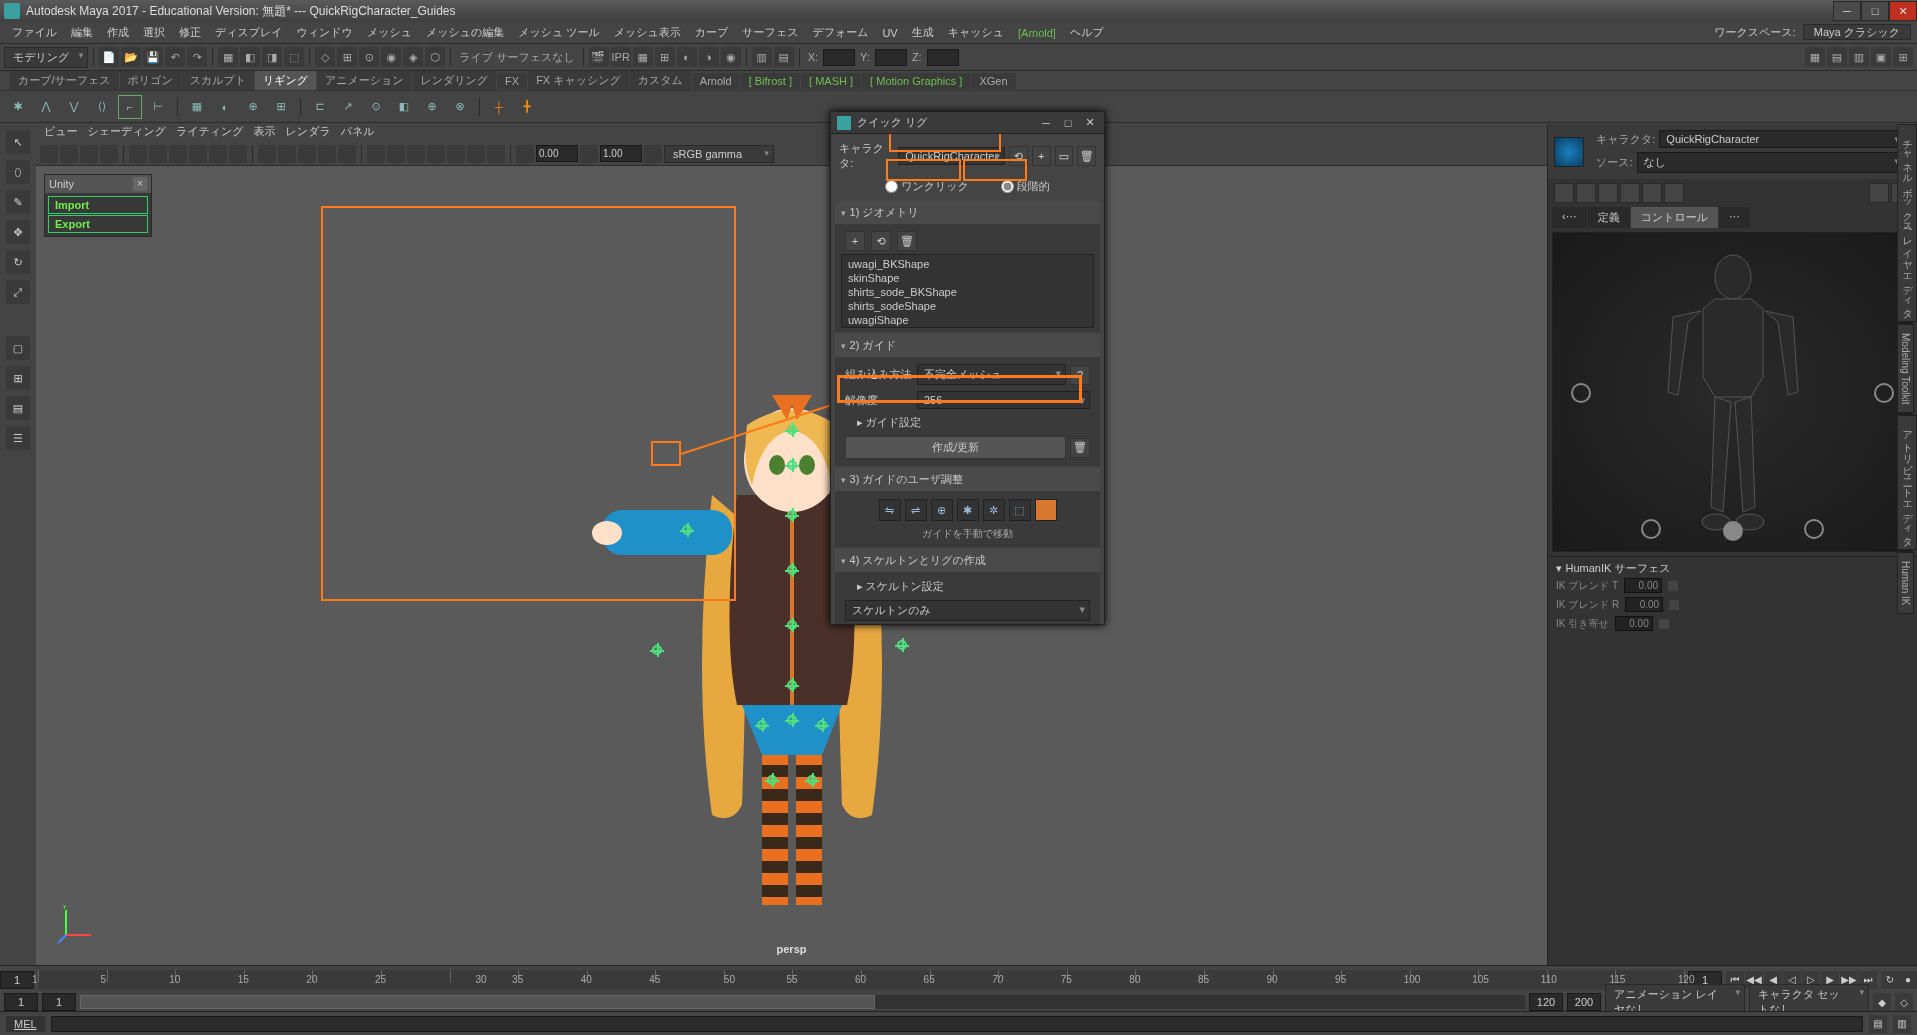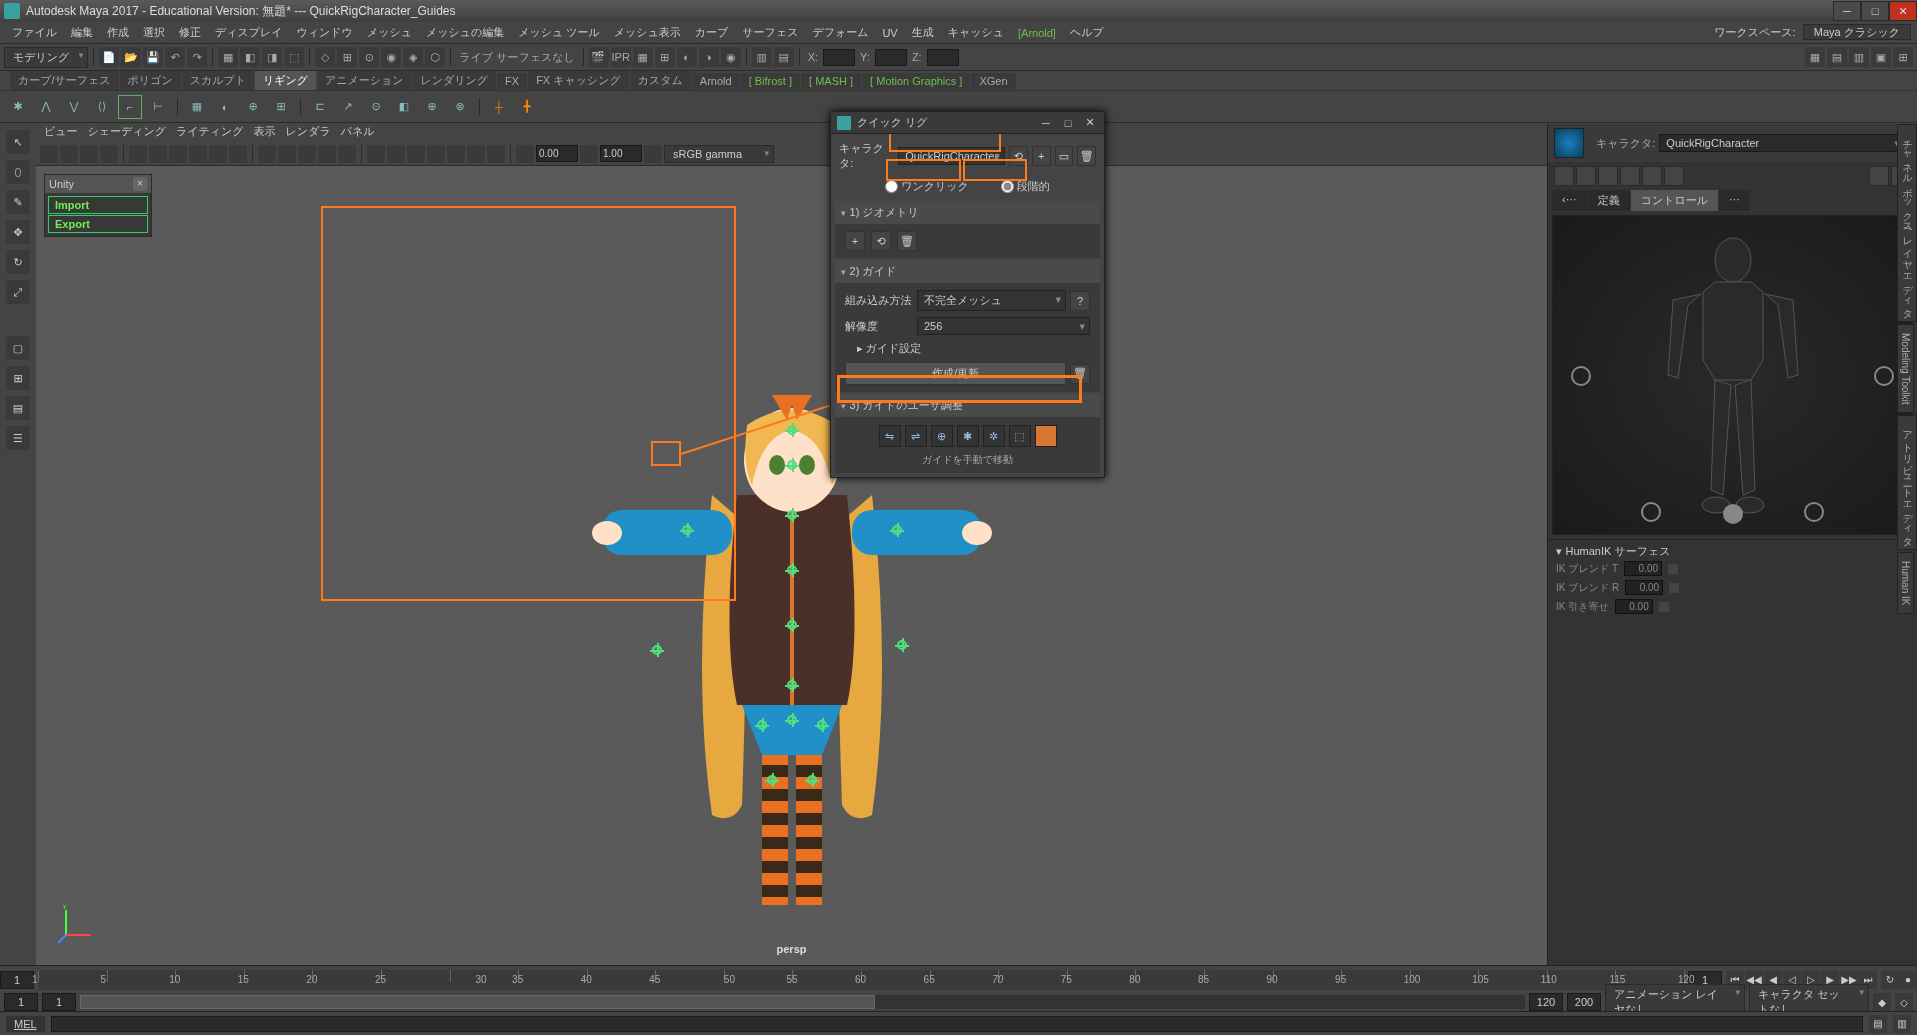--- a/index.html
+++ b/index.html
@@ -390,20 +390,24 @@
   </div>
 
   <div class="right-panel">
     <div class="rp-head">
       <div class="rp-logo"></div>
       <div style="flex:1;">
         <div class="rp-row">
             <span class="rp-label">キャラクタ:</span>
             <div class="rp-dd">QuickRigCharacter</div>
           </div>
+        <div class="rp-row">
+            <span class="rp-label">ソース:</span>
+            <div class="rp-dd">なし</div>
+          </div>
       </div>
     </div>
     <div class="rp-iconrow">
       <div class="rp-icon"></div>
         <div class="rp-icon"></div>
         <div class="rp-icon"></div>
         <div class="rp-icon"></div>
         <div class="rp-icon"></div>
         <div class="rp-icon"></div>
       <div style="flex:1;"></div>
@@ -498,20 +502,27 @@
     <div class="orange-box" style="left:132px;top:25px;width:64px;height:22px;"></div>
 
     <div class="qr-section">
       <div class="qr-sh">1) ジオメトリ</div>
       <div class="qr-sc">
         <div class="qr-row" style="gap:6px;">
           <div class="qr-iconbtn">+</div>
           <div class="qr-iconbtn">⟲</div>
           <div class="qr-iconbtn">🗑</div>
         </div>
+        <div class="qr-list">
+          <div class="qr-list-item">uwagi_BKShape</div>
+          <div class="qr-list-item">skinShape</div>
+          <div class="qr-list-item">shirts_sode_BKShape</div>
+          <div class="qr-list-item">shirts_sodeShape</div>
+          <div class="qr-list-item">uwagiShape</div>
+        </div>
       </div>
     </div>
 
     <div class="qr-section">
       <div class="qr-sh">2) ガイド</div>
       <div class="qr-sc">
         <div class="qr-row">
             <span style="width:68px;">組み込み方法</span>
             <div class="qr-dd">不完全メッシュ</div>
             <div class="qr-iconbtn">?</div>
@@ -540,20 +551,32 @@
           <div class="qr-tool">⊕</div>
           <div class="qr-tool">✱</div>
           <div class="qr-tool">✲</div>
           <div class="qr-tool">⬚</div>
           <div class="qr-tool" style="background:#d87830;"></div>
         </div>
         <div class="qr-hint">ガイドを手動で移動</div>
       </div>
     </div>
 
+    <div class="qr-section">
+      <div class="qr-sh">4) スケルトンとリグの作成</div>
+      <div class="qr-sc">
+        <div class="qr-row">
+            <span style="padding-left:12px;">▸ <span>スケルトン設定</span></span>
+          </div>
+        <div class="qr-row">
+            <div class="qr-dd">スケルトンのみ</div>
+          </div>
+
+      </div>
+    </div>
 
   </div>
 </div>
 
 <div class="timeline">
   <div class="tl-num">1</div>
   <div class="tl-ruler" id="tlruler">
       <div class="tick" style="left: 0%;"></div>
       <div class="tick-label" style="left: calc(0% - 6px);">1</div>
       <div class="tick" style="left: 4.16667%;"></div>

